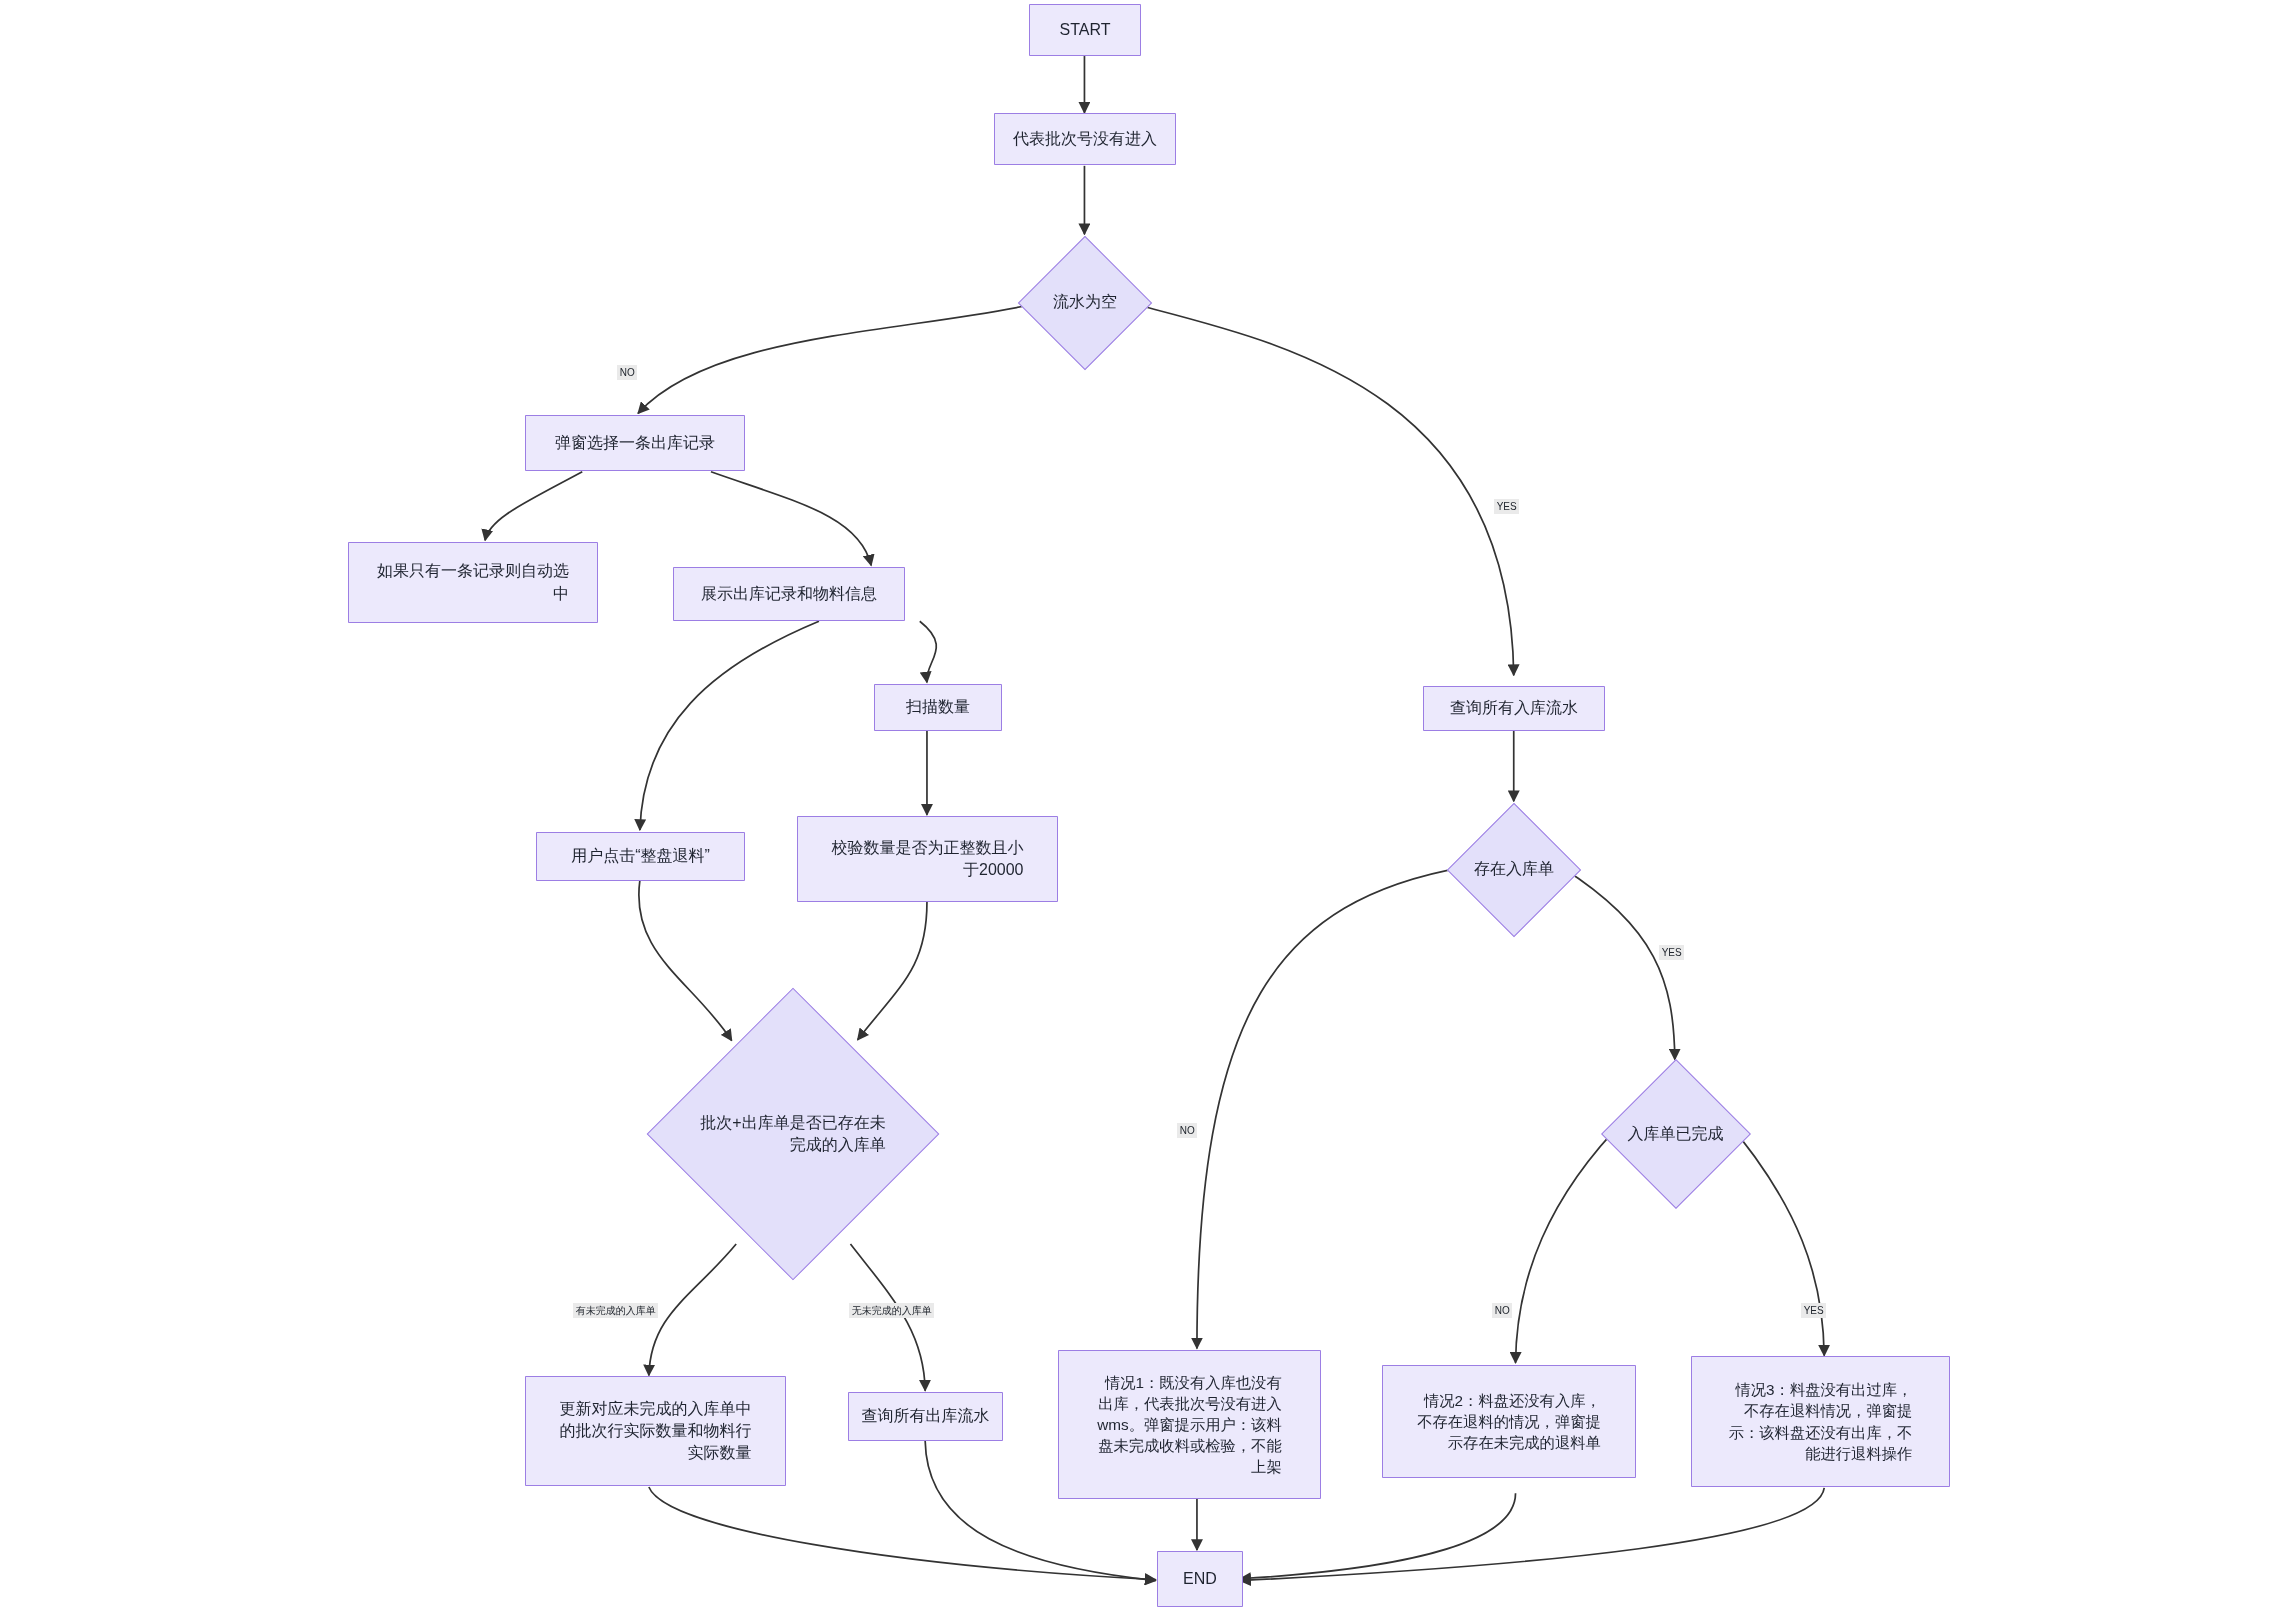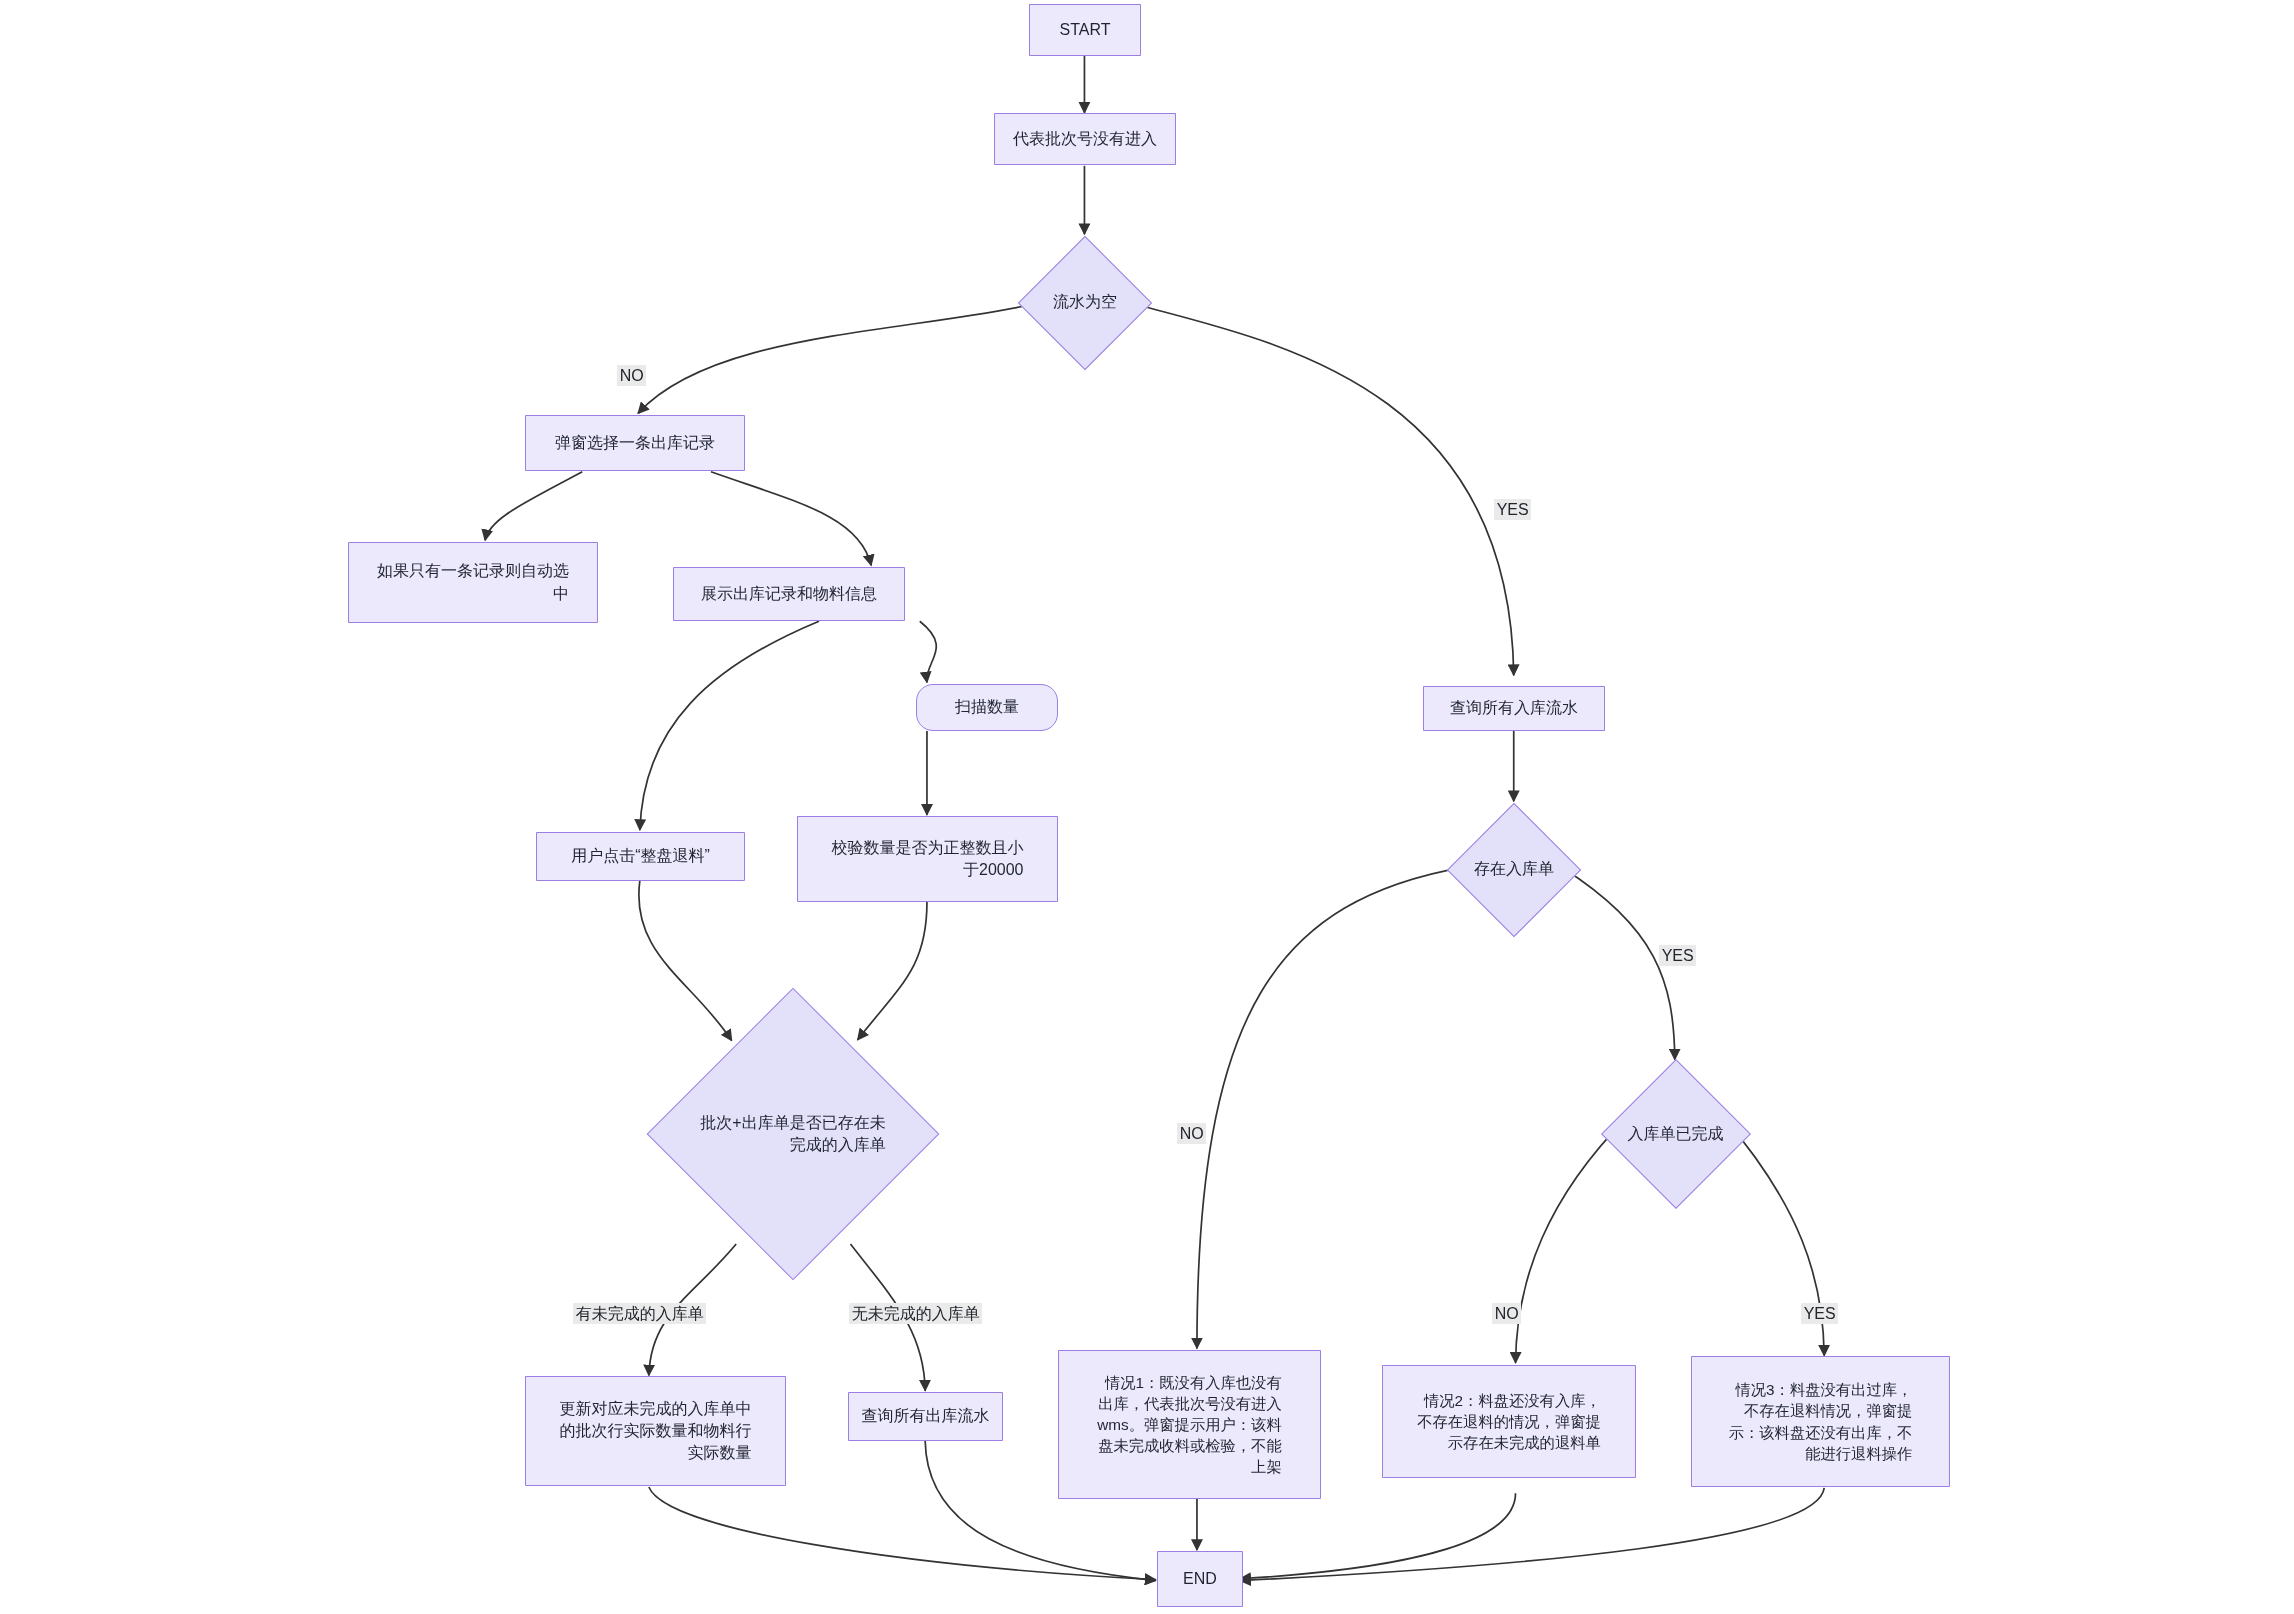--- a/index.html
+++ b/index.html
@@ -62,21 +62,21 @@
     box-sizing: border-box;
   }
   .node.diamond .label {
     position: relative;
     z-index: 3;
   }
   .edge-label {
     position: absolute;
     background: #eaeaea;
     color: #21262e;
-    font-size: 16px;
+    font-size: 10px;
     line-height: 1.1;
     padding: 1.8px 2.7px;
     white-space: nowrap;
     z-index: 4;
   }
   .fs-17 { font-size: 15.3px; }
   .fs-18 { font-size: 16px; }
 </style>
 </head>
 <body>
@@ -158,21 +158,21 @@
 
   <div class="node rect fs-18" style="left:348px; top:542px; width:250px; height:81px;">
     <span class="label">如果只有一条记录则自动选
 中</span>
   </div>
 
   <div class="node rect fs-18" style="left:673px; top:567px; width:232px; height:54px;">
     <span class="label">展示出库记录和物料信息</span>
   </div>
 
-  <div class="node rect fs-18" style="left:916px; top:684px; width:142px; height:47px;border-radius:17px;">
+  <div class="node rect fs-18" style="left:874px; top:684px; width:128px; height:47px;">
     <span class="label">扫描数量</span>
   </div>
 
   <div class="node rect fs-18" style="left:536px; top:832px; width:209px; height:49px;">
     <span class="label">用户点击“整盘退料”</span>
   </div>
 
   <div class="node rect fs-18" style="left:797px; top:816px; width:261px; height:86px;">
     <span class="label">校验数量是否为正整数且小
 于20000</span>

